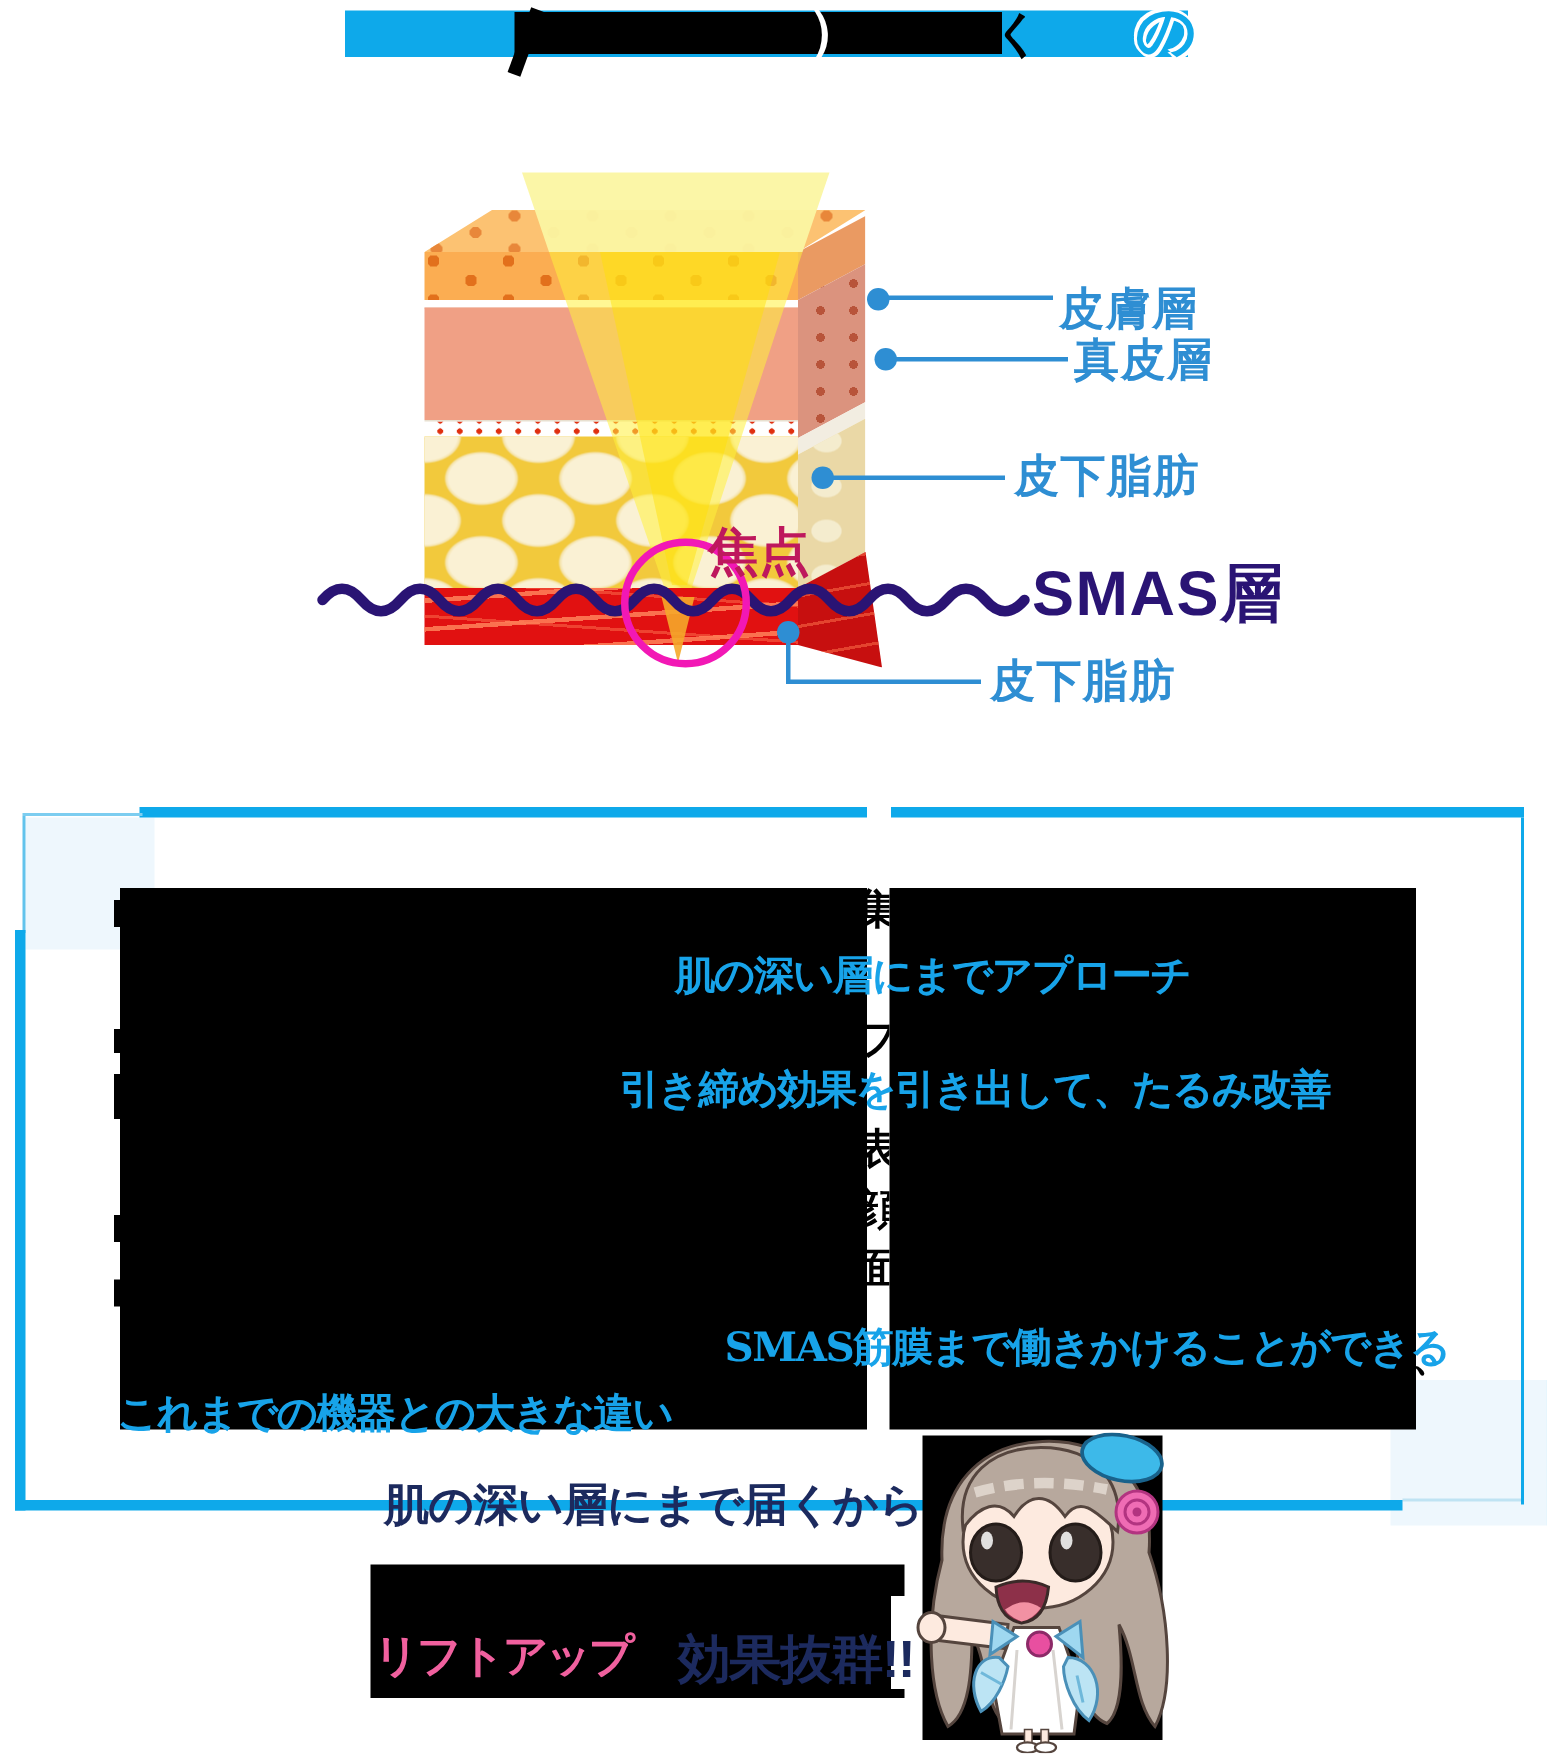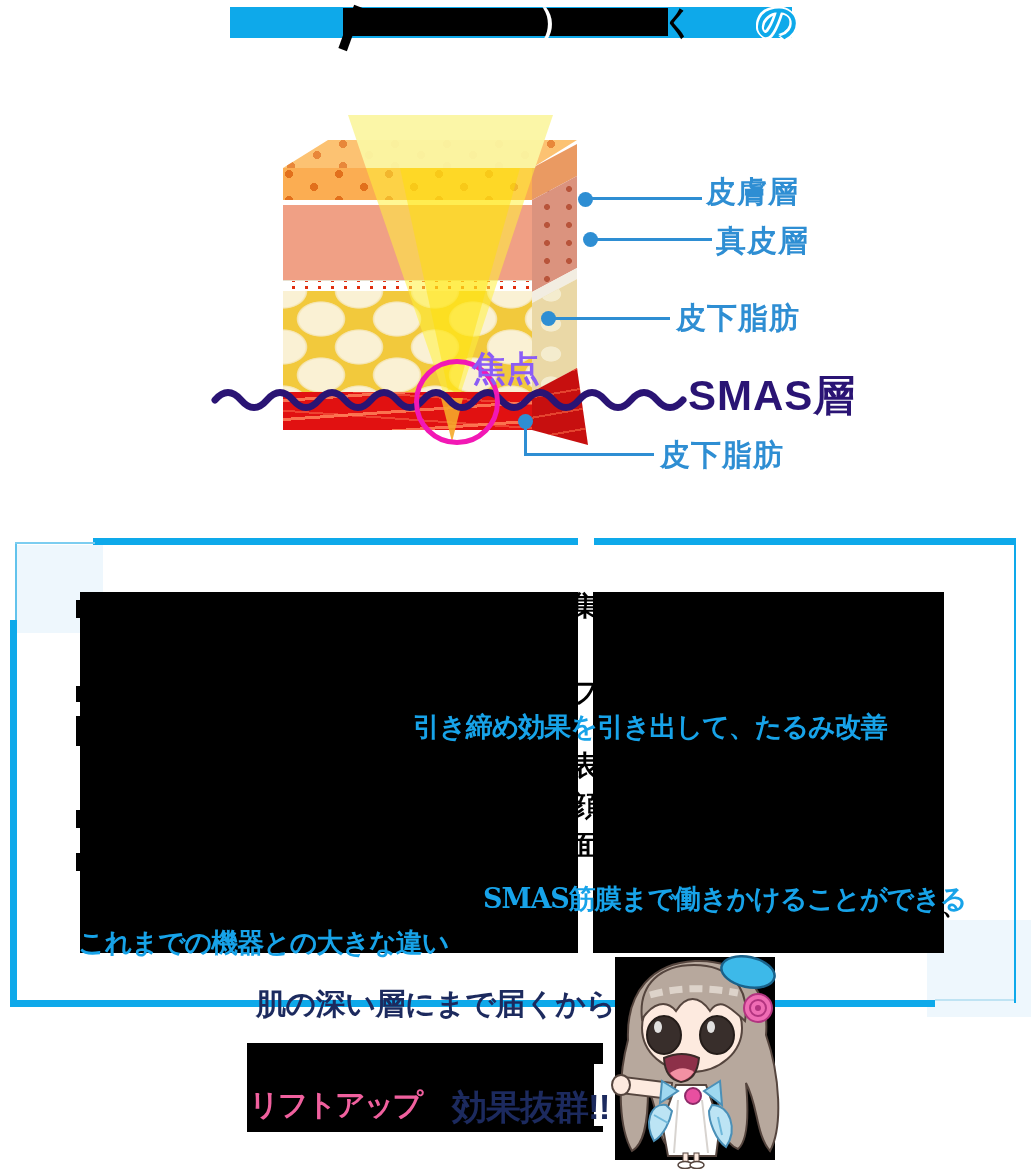--- a/index.html
+++ b/index.html
@@ -66,21 +66,21 @@
     background-color:#ead8a6;
     background-image:radial-gradient(ellipse 16px 12px,#f4ecce 60%,transparent 66%);
     background-size:38px 30px;
     clip-path:polygon(0 24px,45px 0,45px 89px,0 113px);}
   .side-mus{left:532px;top:368px;width:56px;height:87px;
     background-color:#c70f0f;
     background-image:repeating-linear-gradient(170deg,rgba(255,120,80,0) 0 8px,rgba(240,90,60,.7) 8px 10px,rgba(255,120,80,0) 10px 20px);
     clip-path:polygon(0 24px,45px 0,56px 77px,0 62px);}
   .beam-svg{left:0;top:0;}
   .focus-ring{left:414px;top:359px;width:76px;height:76px;border:5px solid #f218b5;border-radius:50%;}
-  .focus-label{left:472px;top:350px;color:#8b5cf6;font-weight:bold;font-size:34px;line-height:36px;}
+  .focus-label{left:472px;top:350px;color:#be185d;font-weight:bold;font-size:34px;line-height:36px;}
   .dia-label{color:#2e8ed3;font-weight:bold;font-size:30px;line-height:32px;letter-spacing:1px;}
   .dia-line{background:#2e8ed3;height:3px;}
   .dia-vline{background:#2e8ed3;width:3px;}
   .dia-dot{width:15px;height:15px;border-radius:50%;background:#2e8ed3;}
   .smas-label{left:688px;top:374px;color:#2a1474;font-weight:bold;font-size:42px;line-height:44px;letter-spacing:1px;}
   
   .bx-top{left:93px;top:538px;width:923px;height:7px;background:#0ea9ea;}
   .bx-topthin{left:15px;top:542px;width:80px;height:2px;background:#7ccdf0;}
   .bx-leftthin{left:15px;top:544px;width:2px;height:78px;background:#62c3ec;}
   .bx-leftthick{left:10px;top:620px;width:7px;height:387px;background:#0ea9ea;}
@@ -138,21 +138,21 @@
     <polygon points="366,168 535,168 461,392 443,392" fill="#fff03c" opacity="0.55"></polygon>
     <polygon points="400,168 520,168 458,390 448,390" fill="#ffe100" opacity="0.45"></polygon>
     <polygon points="441,398 463,398 452,442" fill="#f5a82a" opacity="0.9"></polygon>
     <path d="M215,400 q13,-15 26,0 t26,0 t26,0 t26,0 t26,0 t26,0 t26,0 t26,0 t26,0 t26,0 t26,0 t26,0 t26,0 t26,0 t26,0 t26,0 t26,0 t26,0" fill="none" stroke="#2a1474" stroke-width="7" stroke-linecap="round"></path>
   </svg>
   <div class="abs focus-ring"></div>
   <div class="abs focus-label">焦点</div>
 
   <div class="abs dia-dot" style="left:578px;top:192px;"></div>
   <div class="abs dia-line" style="left:585px;top:197px;width:117px;"></div>
-  <div class="abs dia-label" style="left:706px;top:176px;">皮膚層</div>
+  <div class="abs dia-label" style="left:706px;top:191px;">皮膚層</div>
 
   <div class="abs dia-dot" style="left:583px;top:232px;"></div>
   <div class="abs dia-line" style="left:590px;top:238px;width:122px;"></div>
   <div class="abs dia-label" style="left:716px;top:225px;">真皮層</div>
 
   <div class="abs dia-dot" style="left:541px;top:311px;"></div>
   <div class="abs dia-line" style="left:548px;top:317px;width:122px;"></div>
   <div class="abs dia-label" style="left:676px;top:302px;">皮下脂肪</div>
 
   <div class="abs smas-label">SMAS層</div>
@@ -183,20 +183,21 @@
     <span class="frag" style="top:207px;">顔</span>
     <span class="frag" style="top:247px;">面</span>
   </div>
 
   <div class="sliver" style="top:600px;height:18px;"></div>
   <div class="sliver" style="top:686px;height:16px;"></div>
   <div class="sliver" style="top:716px;height:30px;"></div>
   <div class="sliver" style="top:810px;height:18px;"></div>
   <div class="sliver" style="top:853px;height:18px;"></div>
 
+  <div class="para" style="left:450px;top:636px;">肌の深い層にまでアプローチ</div>
   <div class="para" style="left:413px;top:712px;">引き締め効果を引き出して、たるみ改善</div>
   <div class="para" style="left:483px;top:884px;">SMAS筋膜まで働きかけることができる</div>
   <div class="para" style="left:78px;top:928px;">これまでの機器との大きな違い</div>
   <div class="abs comma">、</div>
 
   <div class="abs ft-black"></div>
   <div class="abs ft-notch"></div>
   <div class="abs ft-line1">肌の深い層にまで届くから</div>
   <div class="abs ft-pink">リフトアップ</div>
   <div class="abs ft-navy">効果抜群!!</div>

